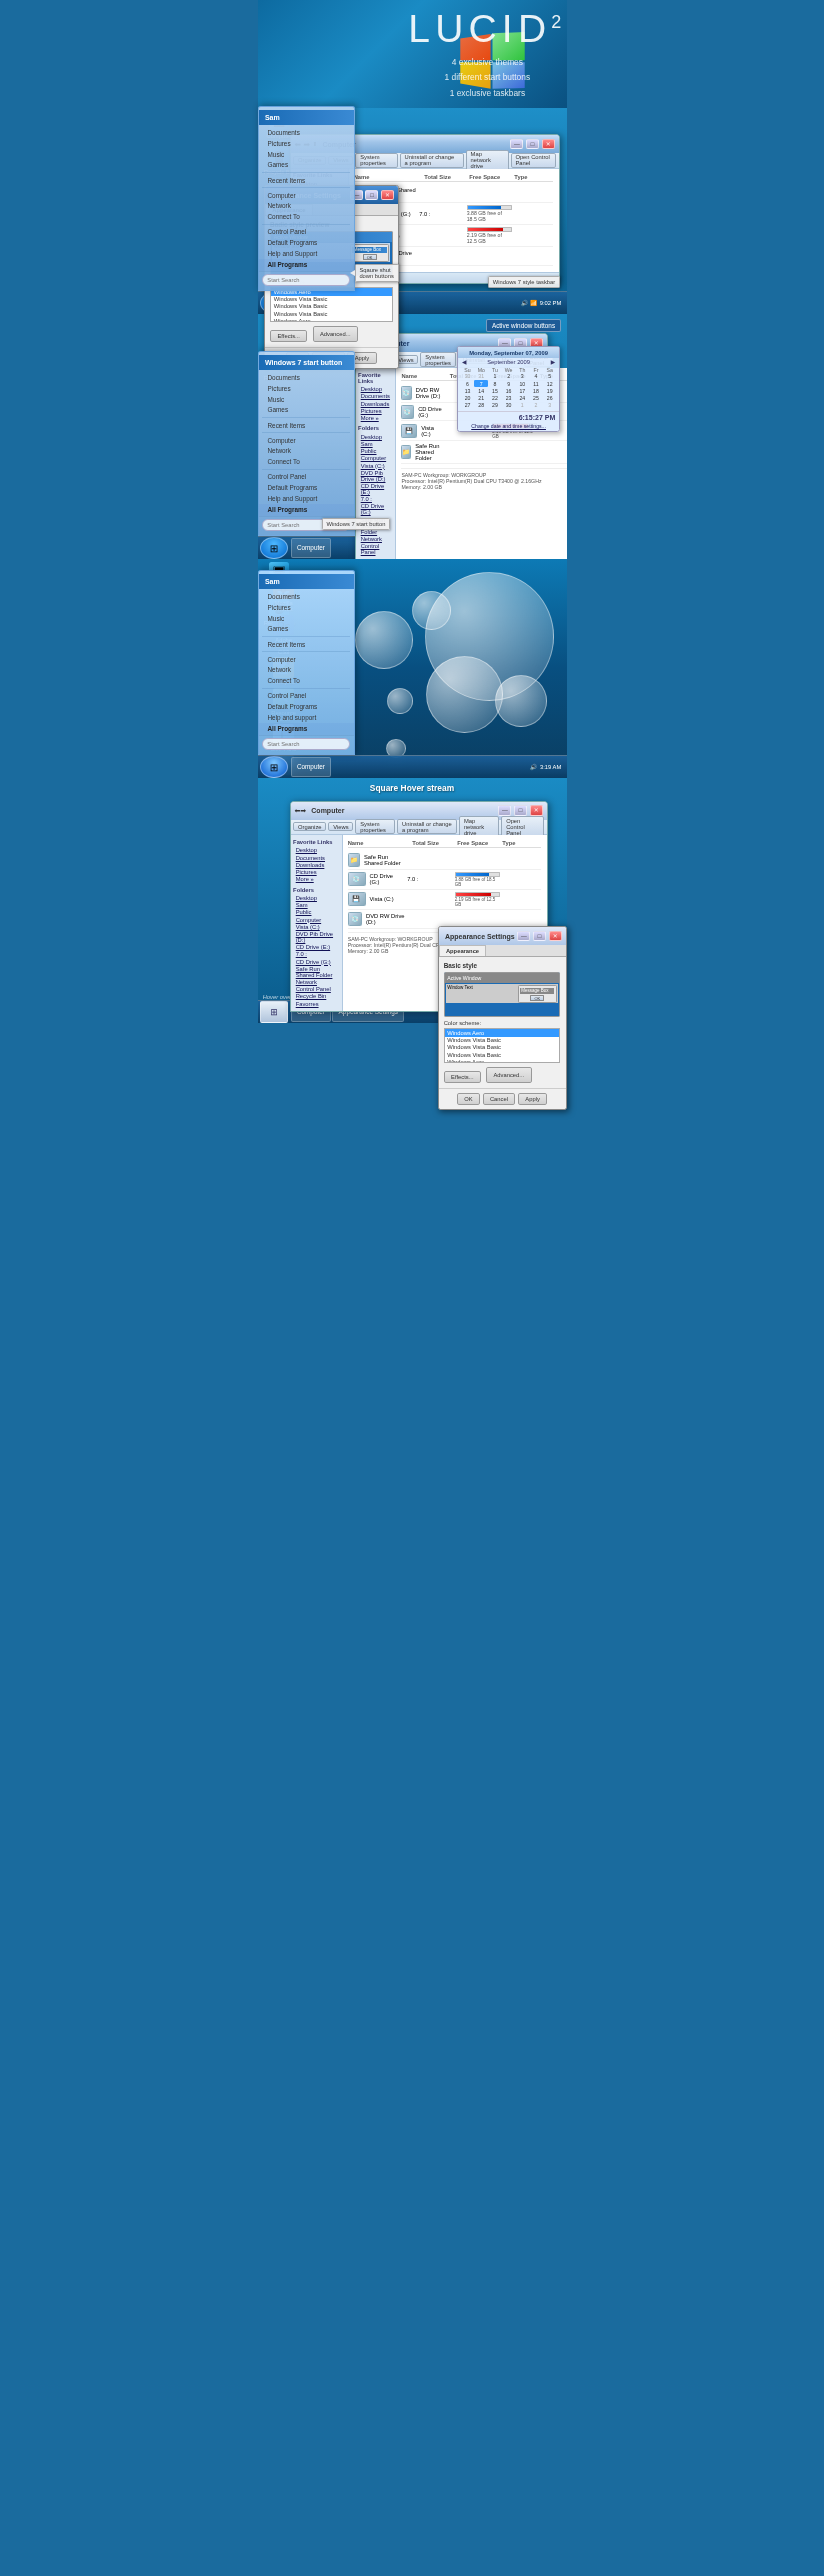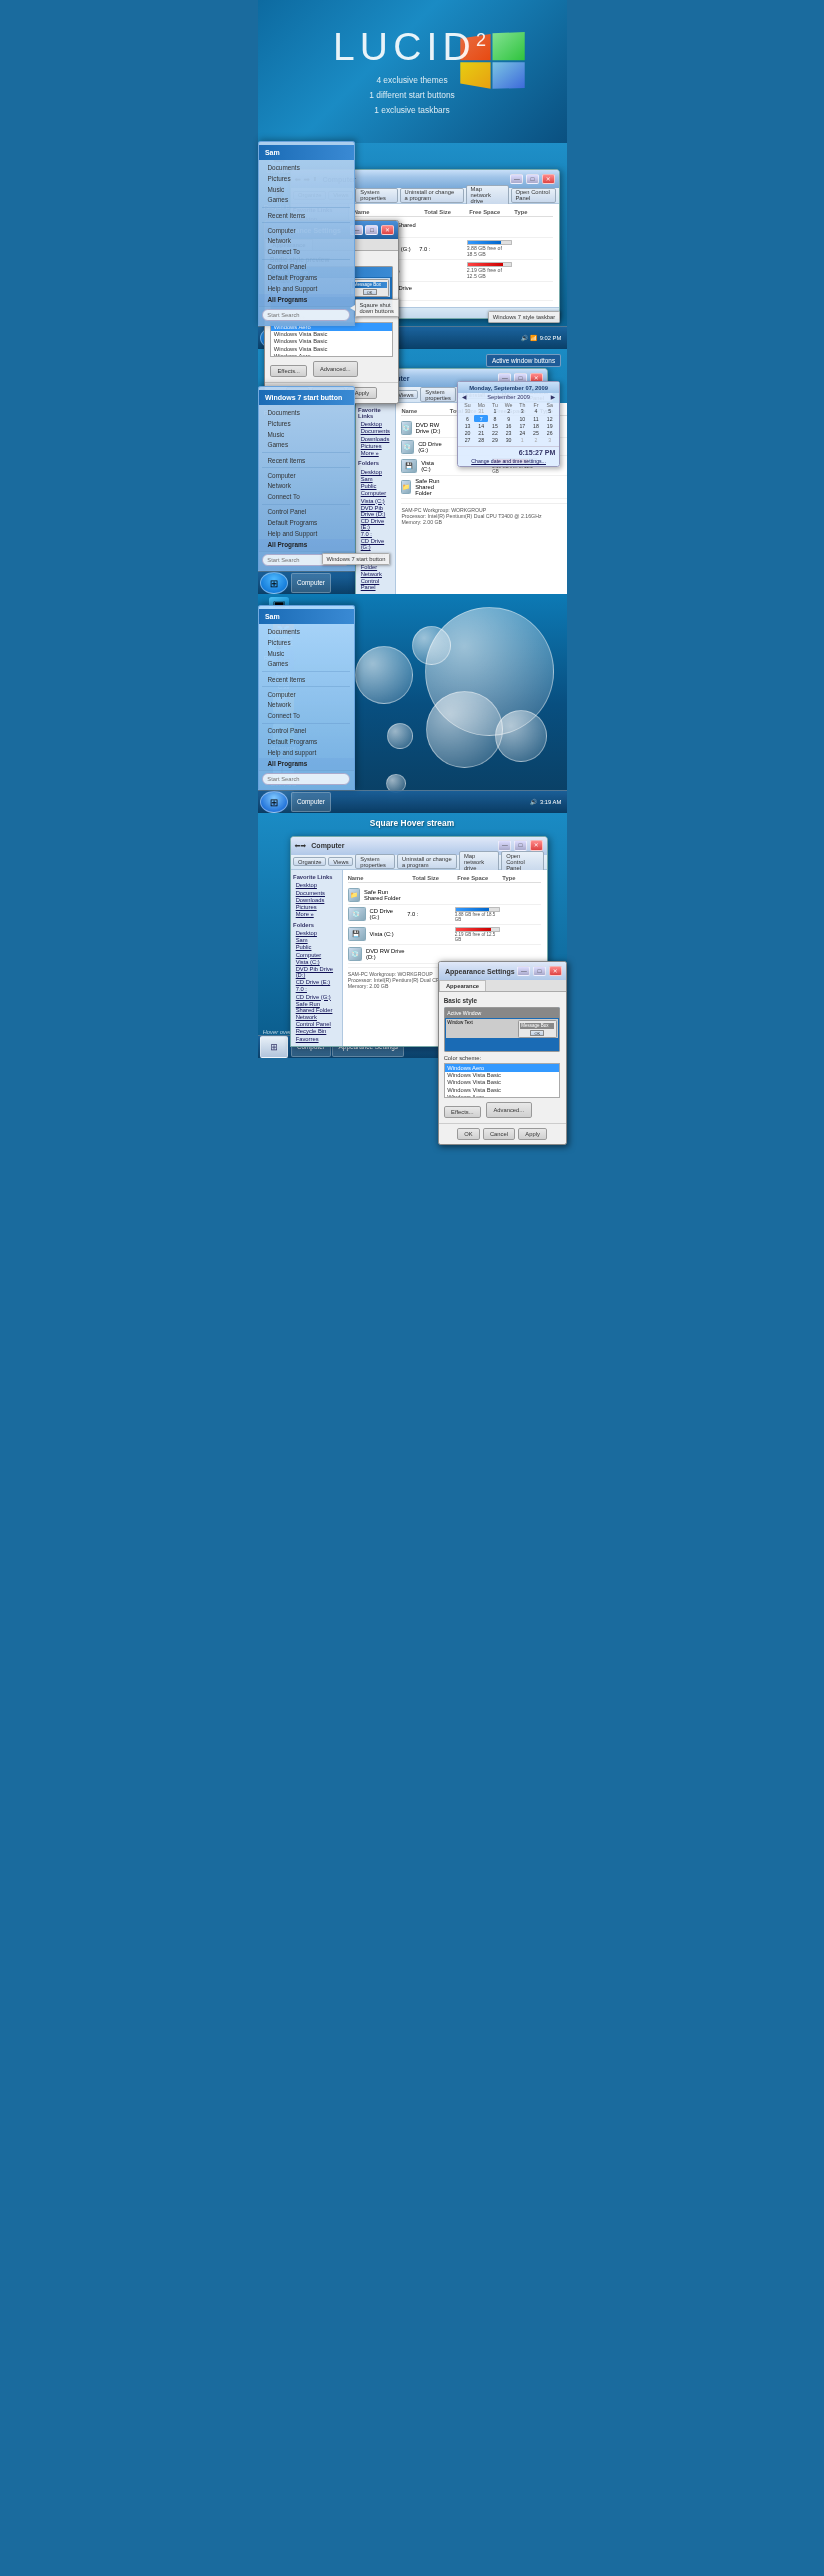--- a/index.html
+++ b/index.html
@@ -574,25 +574,25 @@
 
     
     .bg-section {
       width: 309px;
       position: relative;
     }
 
     
     .top-showcase {
       width: 309px;
-      height: 143px;
+      height: 108px;
       background: linear-gradient(135deg, #0d6aa0 0%, #1a8bc4 40%, #0a5080 100%);
       display: flex;
       align-items: center;
-      justify-content: center;
+      justify-content: flex-end;
       position: relative;
       overflow: hidden;
     }
     .showcase-text-area {
       text-align: center;
       position: relative;
       z-index: 2;
     }
     .showcase-title {
       font-size: 39px;

